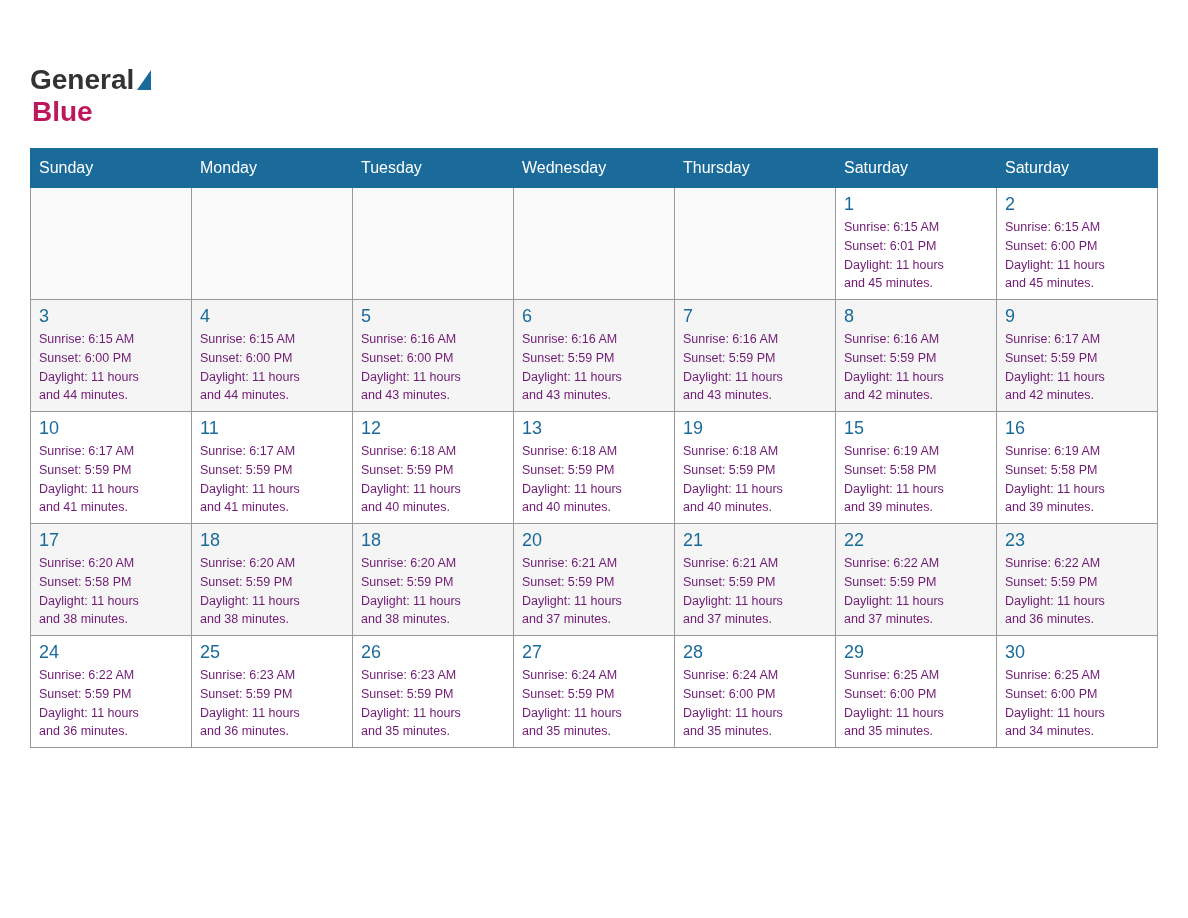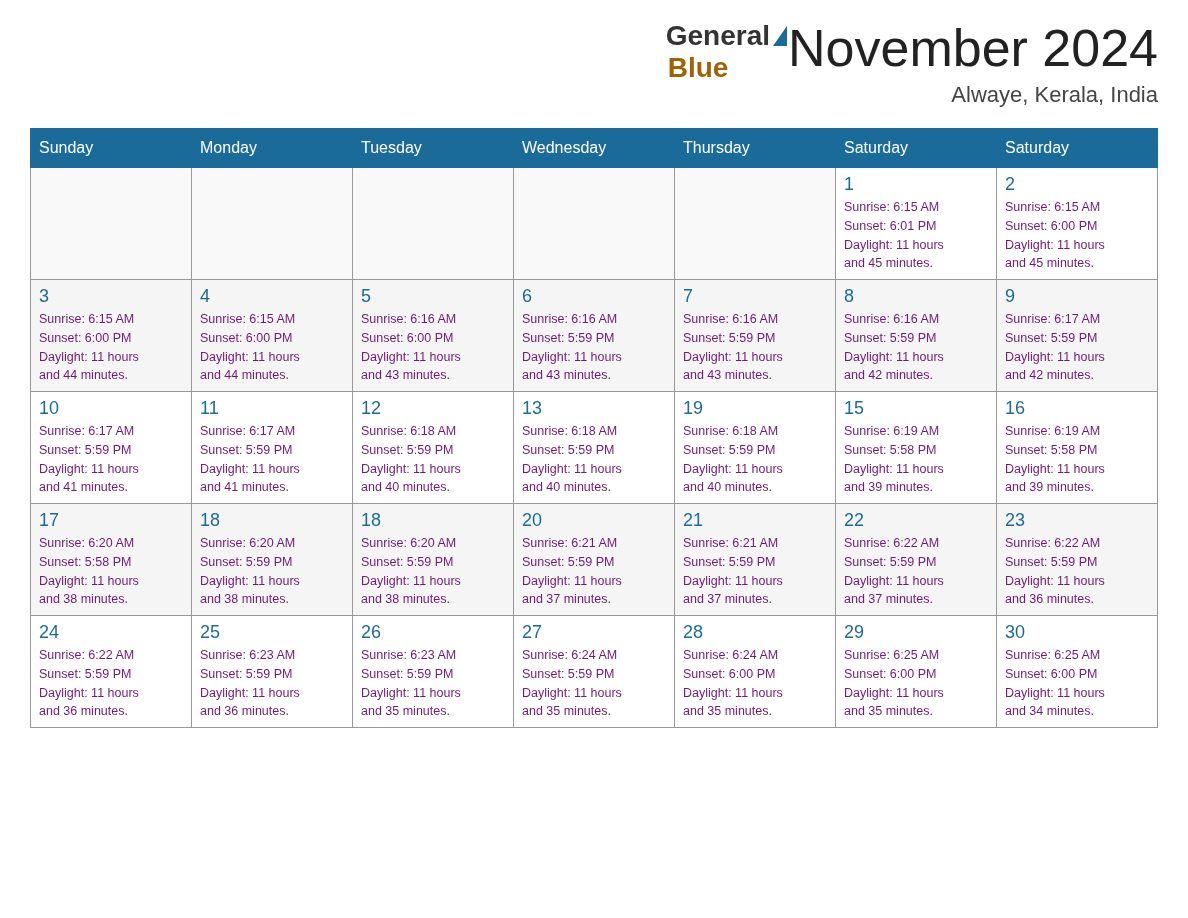--- a/index.html
+++ b/index.html
@@ -5,23 +5,24 @@
     * { box-sizing: border-box; margin: 0; padding: 0; }
     body {
       font-family: Arial, sans-serif;
       background: #fff;
       padding: 20px 30px;
       width: 1188px;
       min-height: 918px;
     }
     .header {
       display: flex;
-      justify-content: flex-end;
+      justify-content: space-between;
       align-items: flex-start;
       margin-bottom: 20px;
+      margin-top: 44px;
     }
     .logo {
       display: flex;
       flex-direction: column;
       align-items: flex-start;
     }
     .logo-text {
       display: flex;
       align-items: center;
       font-size: 28px;
@@ -32,21 +33,21 @@
     .logo-triangle {
       width: 0; height: 0;
       border-left: 14px solid transparent;
       border-right: 0px solid transparent;
       border-bottom: 20px solid #1a6b9a;
       display: inline-block;
       margin-left: 3px;
       margin-right: 1px;
     }
     .logo-blue {
-      color: #a16207;
+      color: #be185d;
       font-size: 28px;
       font-weight: bold;
       margin-left: 2px;
     }
     .title-area { text-align: right; }
     .month-title {
       font-size: 52px;
       font-weight: normal;
       color: #222;
       line-height: 1.1;
@@ -100,24 +101,20 @@
 <body>
 
 <div class="header">
   <div class="logo">
     <div class="logo-text">
       <span class="logo-general">General</span>
       <span class="logo-triangle"></span>
     </div>
     <span class="logo-blue">Blue</span>
   </div>
-  <div class="title-area">
-    <div class="month-title">November 2024</div>
-    <div class="location">Alwaye, Kerala, India</div>
-  </div>
 </div>
 
 <table>
   <thead>
     <tr>
     <th>Sunday</th>
         <th>Monday</th>
         <th>Tuesday</th>
         <th>Wednesday</th>
         <th>Thursday</th>

